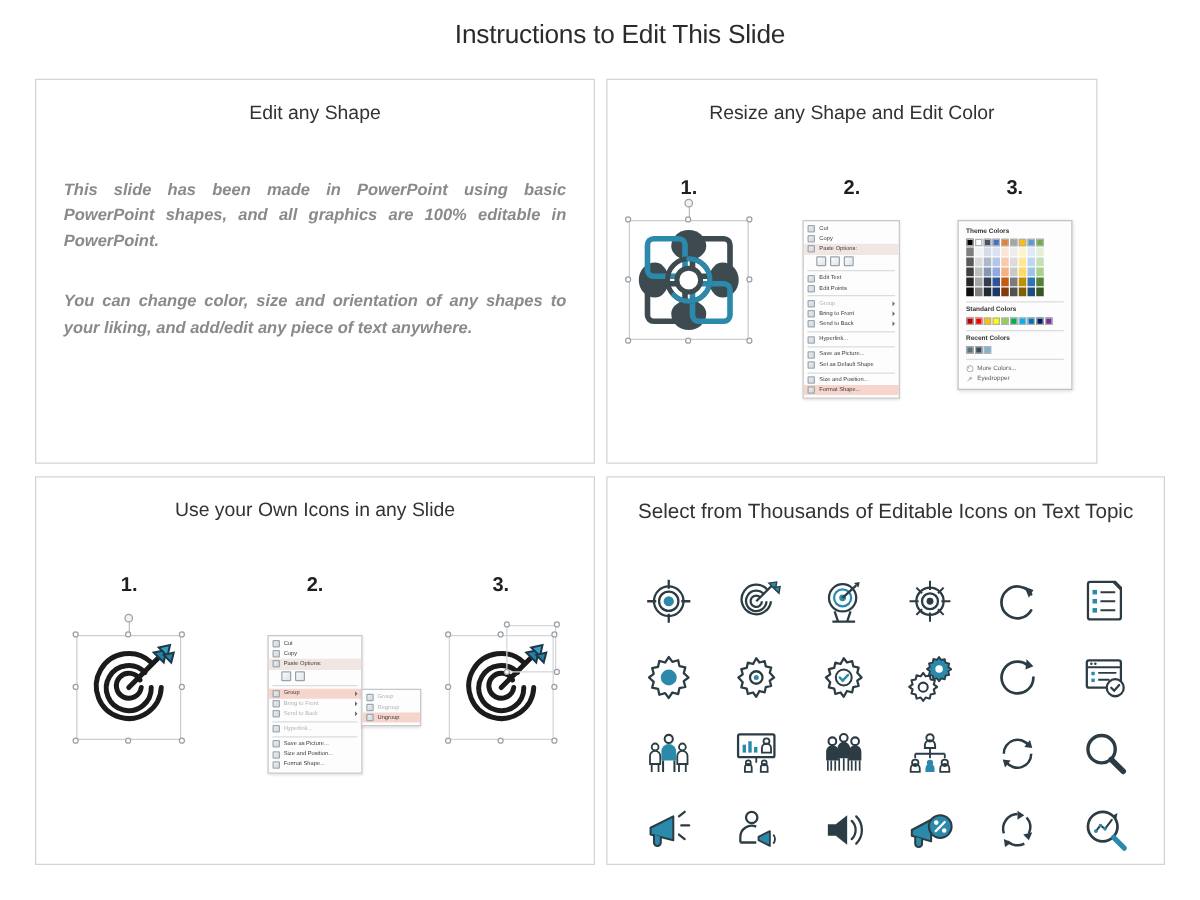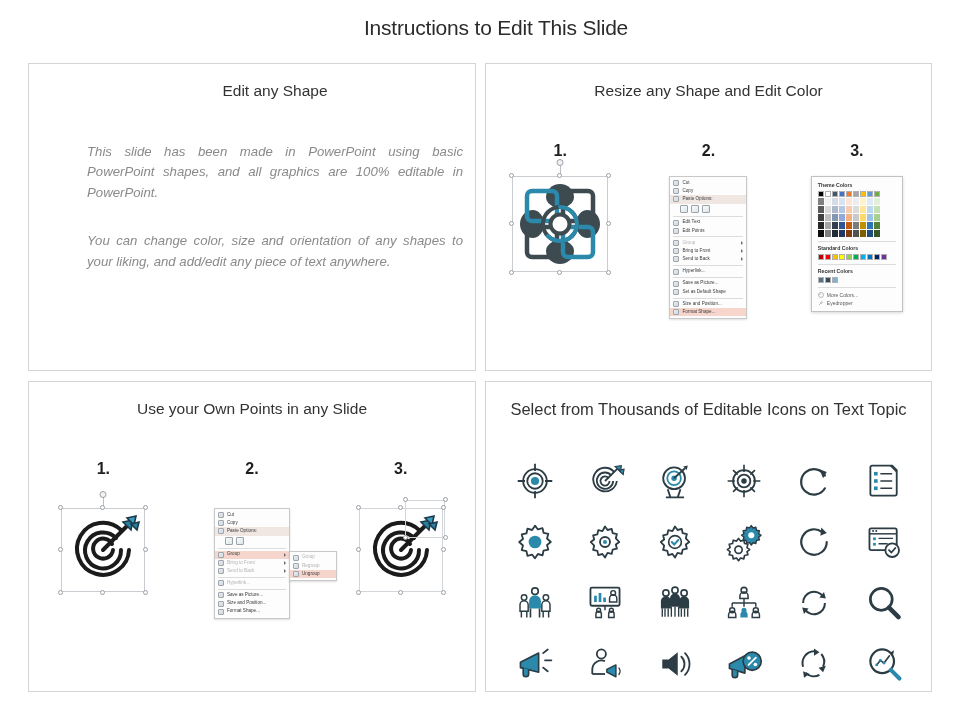--- a/index.html
+++ b/index.html
@@ -16,41 +16,41 @@
     text-align: center;
     font-size: 21px; font-weight: 400; color: #2b2b2b;
     letter-spacing: -0.2px;
   }
 
   .panel {
     position: absolute;
     border: 1px solid #d4d4d4;
     background: #fff;
   }
-  #panel-tl { left: 28px;  top: 63px;  width: 448px; height: 308px; padding-left: 46px; }
-  #panel-tr { left: 485px; top: 63px;  width: 447px; height: 308px; }
+  #panel-tl { left: 28px;  top: 63px;  width: 448px; height: 308px; }
+  #panel-tr { left: 485px; top: 63px;  width: 393px; height: 308px; }
   #panel-bl { left: 28px;  top: 381px; width: 448px; height: 311px; }
   #panel-br { left: 485px; top: 381px; width: 447px; height: 311px; }
 
   .panel-title {
     width: 100%; text-align: center;
     font-size: 15.5px; color: #333; font-weight: 400;
     margin-top: 18px;
   }
   .panel-title.big { font-size: 16.5px; }
   .panel-subtitle {
     width: 100%; text-align: center;
     font-size: 9.5px; color: #555; font-style: italic;
     margin-top: 5px;
   }
 
   
   .body-copy {
-    margin: 0 12px; color: #8a8a8a; font-style: italic;
-    font-size: 13.2px; line-height: 1.55; text-align: justify;
+    margin: 0 22px; color: #8a8a8a; font-style: italic;
+    font-size: 13.2px; line-height: 1.55; text-align: justify; font-weight: bold;
   }
   .body-copy.first { margin-top: 42px; }
   .body-copy.second { margin-top: 28px; }
 
   
   .num-row {
     position: absolute; left: 0; width: 100%;
     display: flex;
   }
   .num-col { flex: 1; text-align: center; }
@@ -402,21 +402,21 @@
                 </svg>
             </span>
             <span>Eyedropper</span>
           </div>
         </div>
       </div>
     </div>
   </div>
 
   <div class="panel" id="panel-bl">
-    <div class="panel-title">Use your Own Points in any Slide</div>
+    <div class="panel-title">Use your Own Icons in any Slide</div>
 
     <div class="num-row" style="top:78px;">
       <div class="num-col">
         <span class="num-label">1.</span>
       </div>
       <div class="num-col">
         <span class="num-label">2.</span>
       </div>
       <div class="num-col">
         <span class="num-label">3.</span>

